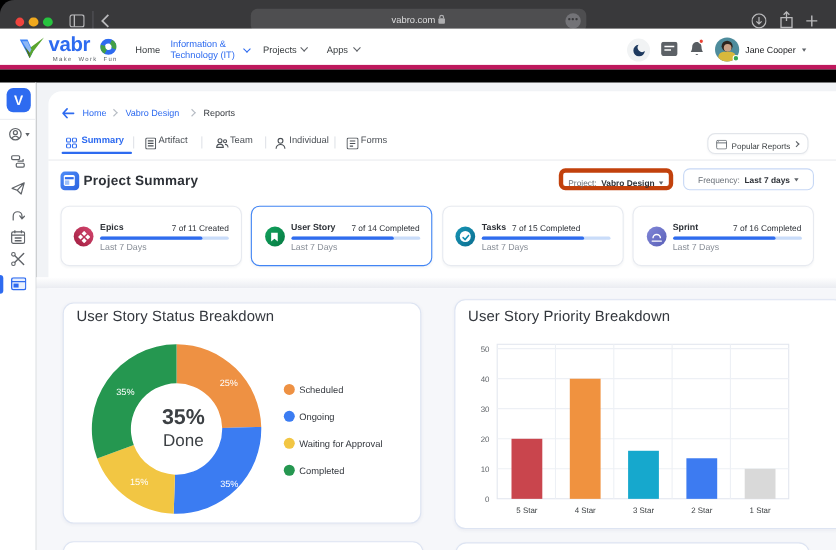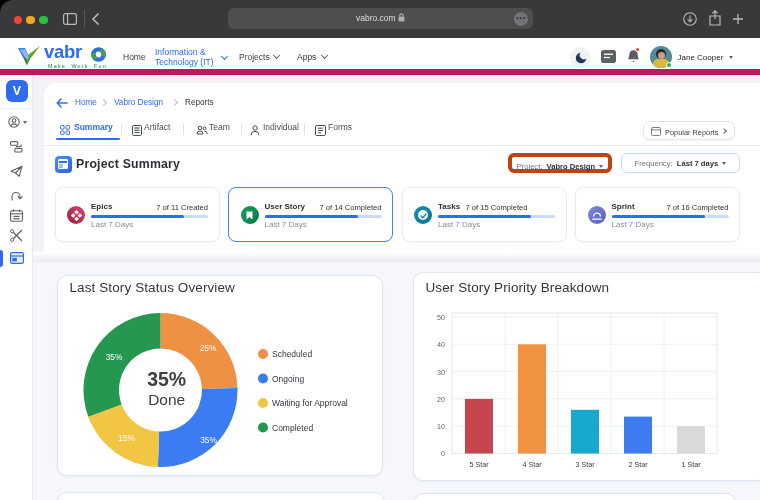--- a/index.html
+++ b/index.html
@@ -4,21 +4,21 @@
 *{margin:0;padding:0;box-sizing:border-box}
 html,body{width:760px;height:500px;background:#000;font-family:"Liberation Sans",sans-serif;overflow:hidden}
 #stage{position:relative;width:760px;height:500px}
 .abs{position:absolute}
 
 #chrome{position:absolute;left:0;top:0;width:760px;height:38px;background:#39393b;border-radius:13px 0 0 0}
 .dot{position:absolute;top:15.5px;width:8.6px;height:8.6px;border-radius:50%}
 #chrome .ic{position:absolute;color:#b9b9bb}
 #urlbar{position:absolute;left:228px;top:8px;width:305px;height:21px;background:#4e4e50;border-radius:6px;color:#dededf;font-size:8.5px;line-height:21px;text-align:center}
 
-#nav{position:absolute;left:0;top:38px;width:760px;height:37px;background:#fff;border-bottom:6px solid #be185d}
+#nav{position:absolute;left:0;top:26px;width:760px;height:37px;background:#fff;border-bottom:4px solid #be185d}
 .navitem{position:absolute;font-size:8.5px;color:#3c4043}
 .chev{display:inline-block;width:5px;height:5px;border-right:1.4px solid #5f6368;border-bottom:1.4px solid #5f6368;transform:rotate(45deg);vertical-align:2px}
 #search{position:absolute;left:345px;top:9px;width:185px;height:20px;border:1px solid #dfe1e5;border-radius:10px;color:#9aa0a6;font-size:8.5px;line-height:19px}
 
 #side{position:absolute;left:0;top:75px;width:33px;height:425px;background:#fff;border-right:1px solid #e9ebee}
 .sic{position:absolute}
 
 #main{position:absolute;left:33px;top:75px;width:727px;height:425px;background:#f1f3f6}
 #panel{position:absolute;left:44px;top:83px;width:716px;height:417px;background:#fff;border-radius:12px 0 0 0}
 #content{position:absolute;left:33px;top:262px;width:727px;height:238px;background:#f6f7fa}
@@ -283,21 +283,21 @@
       </svg>
 </div>
 <div class="ctitle" style="left:611.5px;top:202px">Sprint</div>
 <div class="cmeta" style="left:611.5px;top:202.5px;width:117px;text-align:right;font-weight:normal">7 of 16 Completed</div>
 <div class="pbar" style="left:611.5px;top:214.5px;width:117px">
       <div class="pfill"></div>
     </div>
 <div class="clast" style="left:611.5px;top:219.5px">Last 7 Days</div>
 
 <div class="chartcard" style="left:57px;top:275px;width:326px;height:201px">
-  <div class="chtitle" style="top:3.5px">Last Story Status Overview</div>
+  <div class="chtitle" style="top:3.5px">User Story Status Breakdown</div>
   <svg style="position:absolute;left:0;top:0" width="326" height="201" viewBox="0 0 326 201">
     <path d="M102.5 37.0 A77.0 77.0 0 0 1 179.5 112.1 L144.0 113.0 A41.5 41.5 0 0 0 102.5 72.5 Z" fill="#EE9143"></path>
     <path d="M179.5 112.1 A77.0 77.0 0 0 1 99.9 191.0 L101.1 155.5 A41.5 41.5 0 0 0 144.0 113.0 Z" fill="#3B7CF2"></path>
     <path d="M99.9 191.0 A77.0 77.0 0 0 1 30.3 140.8 L63.6 128.5 A41.5 41.5 0 0 0 101.1 155.5 Z" fill="#F2C643"></path>
     <path d="M30.3 140.8 A77.0 77.0 0 0 1 102.5 37.0 L102.5 72.5 A41.5 41.5 0 0 0 63.6 128.5 Z" fill="#259750"></path>
     <text x="150" y="75" font-size="8.3" fill="#fff" text-anchor="middle">25%</text>
     <text x="150.5" y="166.5" font-size="8.3" fill="#fff" text-anchor="middle">35%</text>
     <text x="68.5" y="165" font-size="8.3" fill="#fff" text-anchor="middle">15%</text>
     <text x="56" y="83.5" font-size="8.3" fill="#fff" text-anchor="middle">35%</text>
     <text x="108.7" y="109.7" font-size="19.5" font-weight="bold" fill="#3c4044" text-anchor="middle">35%</text>

